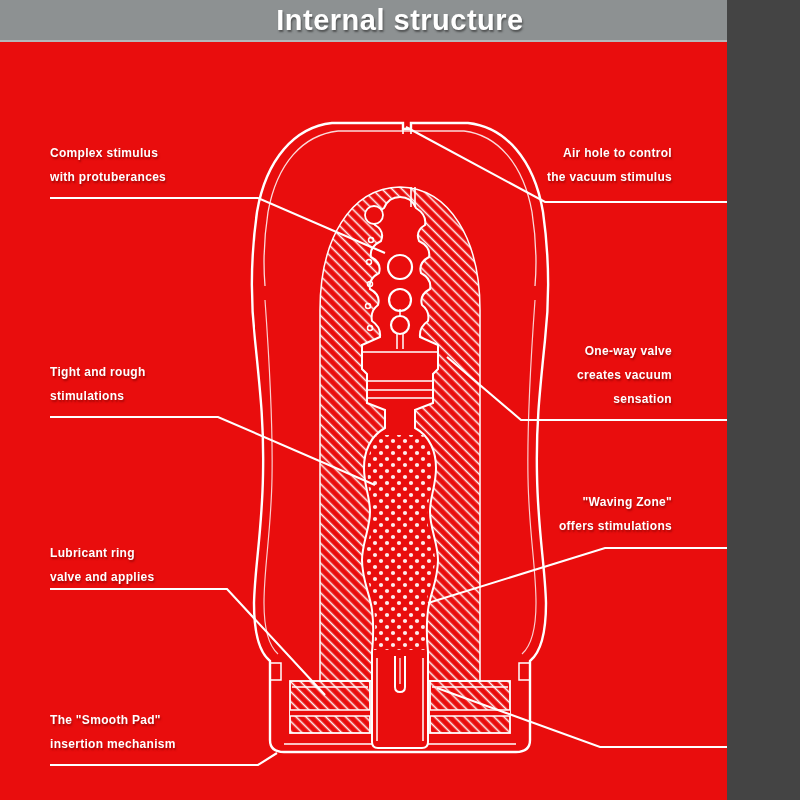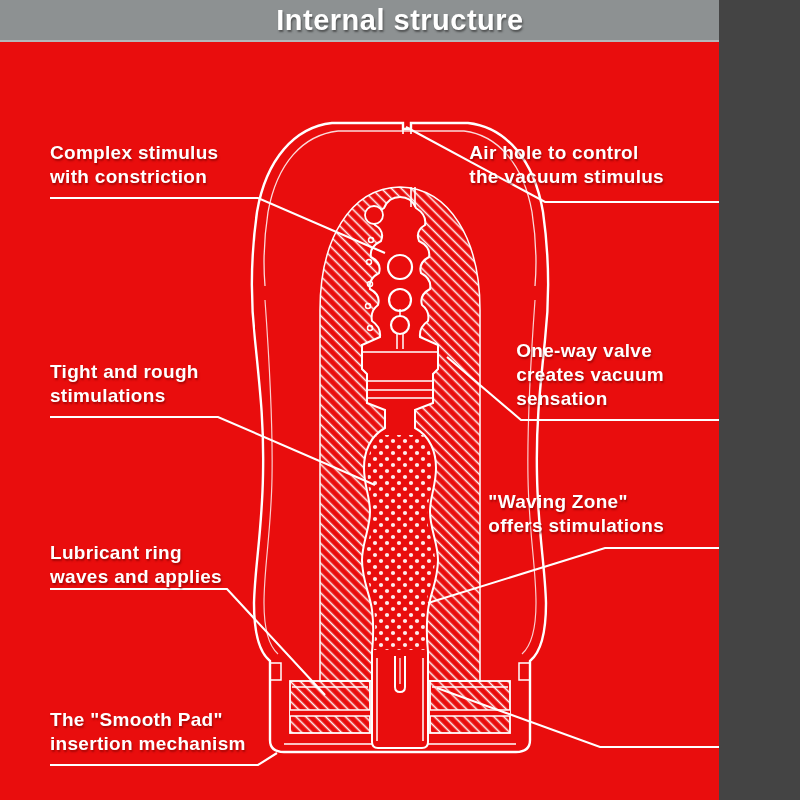--- a/index.html
+++ b/index.html
@@ -6,40 +6,41 @@
     --bg:#e90d0d;
     --header-bg:#8d9192;
     --line:#ffffff;
     --text:#ffffff;
   }
   html,body{margin:0;padding:0;background:#444;}
   #page{
     position:relative;width:719px;height:800px;overflow:hidden;
     background:var(--bg);
     font-family:"Liberation Sans",sans-serif;
+    padding-left:8px;
   }
   #header{
     position:absolute;left:0;top:0;width:800px;height:40px;
     background:var(--header-bg);
     border-bottom:2px solid #b4b9ba;
     display:flex;align-items:center;justify-content:center;
   }
   #header .title{
     color:var(--text);font-size:29px;font-weight:bold;letter-spacing:.5px;
     text-shadow:1px 2px 2px rgba(40,40,40,.6);
   }
   svg.diagram{position:absolute;left:0;top:0;}
   .lbl{
     position:absolute;color:var(--text);
-    font-size:19px;line-height:24px;font-weight:bold;letter-spacing:.3px;
+    font-size:12px;line-height:24px;font-weight:bold;letter-spacing:.3px;
     text-shadow:1px 2px 2px rgba(110,0,0,.55);
     white-space:nowrap;
   }
   .lbl.left{left:50px;text-align:left;}
-  .lbl.right{right:55px;}
+  .lbl.right{right:55px;text-align:right;}
 </style>
 </head>
 <body>
 
 <div id="page">
 
   <div id="header">
     <span class="title">Internal structure</span>
   </div>
 
@@ -127,42 +128,42 @@
       <path d="M 745 420 H 521 L 447 357"></path>
       <path d="M 50 589 H 227 L 325 695"></path>
       <path d="M 745 548 H 605 L 428 603"></path>
       <path d="M 50 765 H 258 L 277 753"></path>
       <path d="M 745 747 H 600 L 437 688"></path>
     </g>
   </svg>
 
   <div class="lbl left" style="top:141px">
     <div>Complex stimulus</div>
-    <div>with constriction</div>
+    <div>with protuberances</div>
   </div>
 
   <div class="lbl right" style="top:141px">
     <div>Air hole to control</div>
     <div>the vacuum stimulus</div>
   </div>
 
   <div class="lbl right" style="top:339px">
     <div>One-way valve</div>
     <div>creates vacuum</div>
     <div>sensation</div>
   </div>
 
   <div class="lbl left" style="top:360px">
     <div>Tight and rough</div>
     <div>stimulations</div>
   </div>
 
   <div class="lbl left" style="top:541px">
     <div>Lubricant ring</div>
-    <div>waves and applies</div>
+    <div>valve and applies</div>
   </div>
 
   <div class="lbl right" style="top:490px">
     <div>"Waving Zone"</div>
     <div>offers stimulations</div>
   </div>
 
   <div class="lbl left" style="top:708px">
     <div>The "Smooth Pad"</div>
     <div>insertion mechanism</div>

